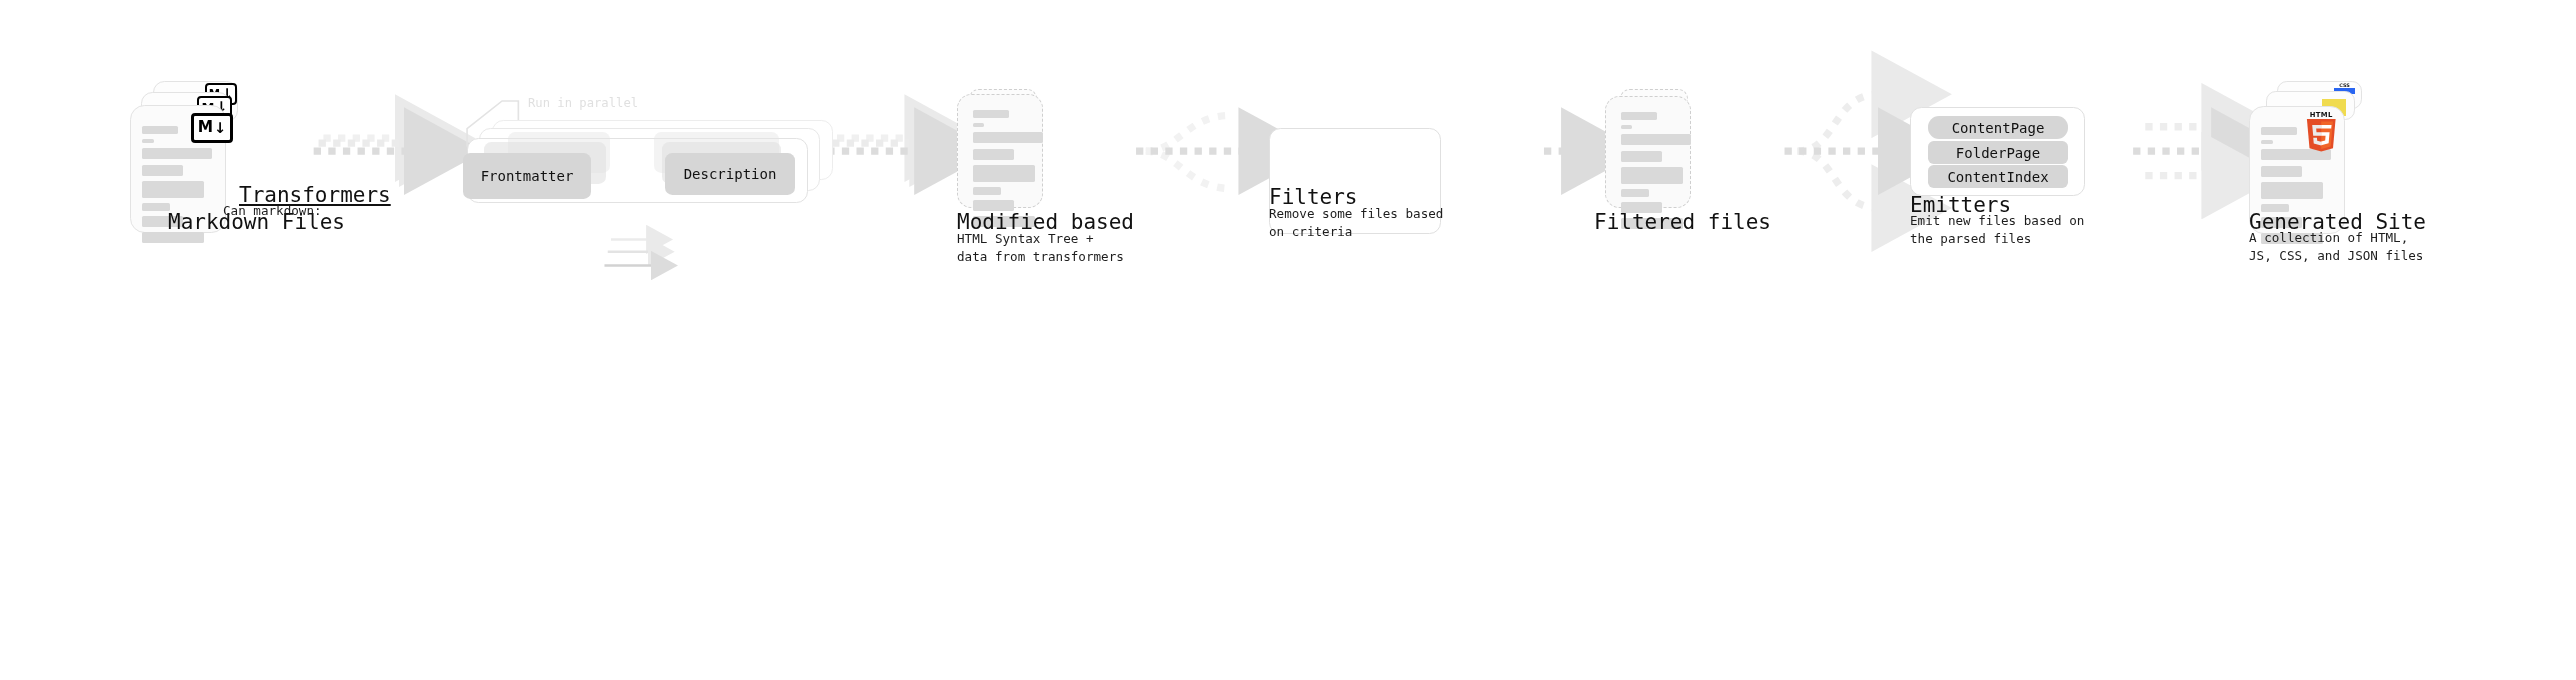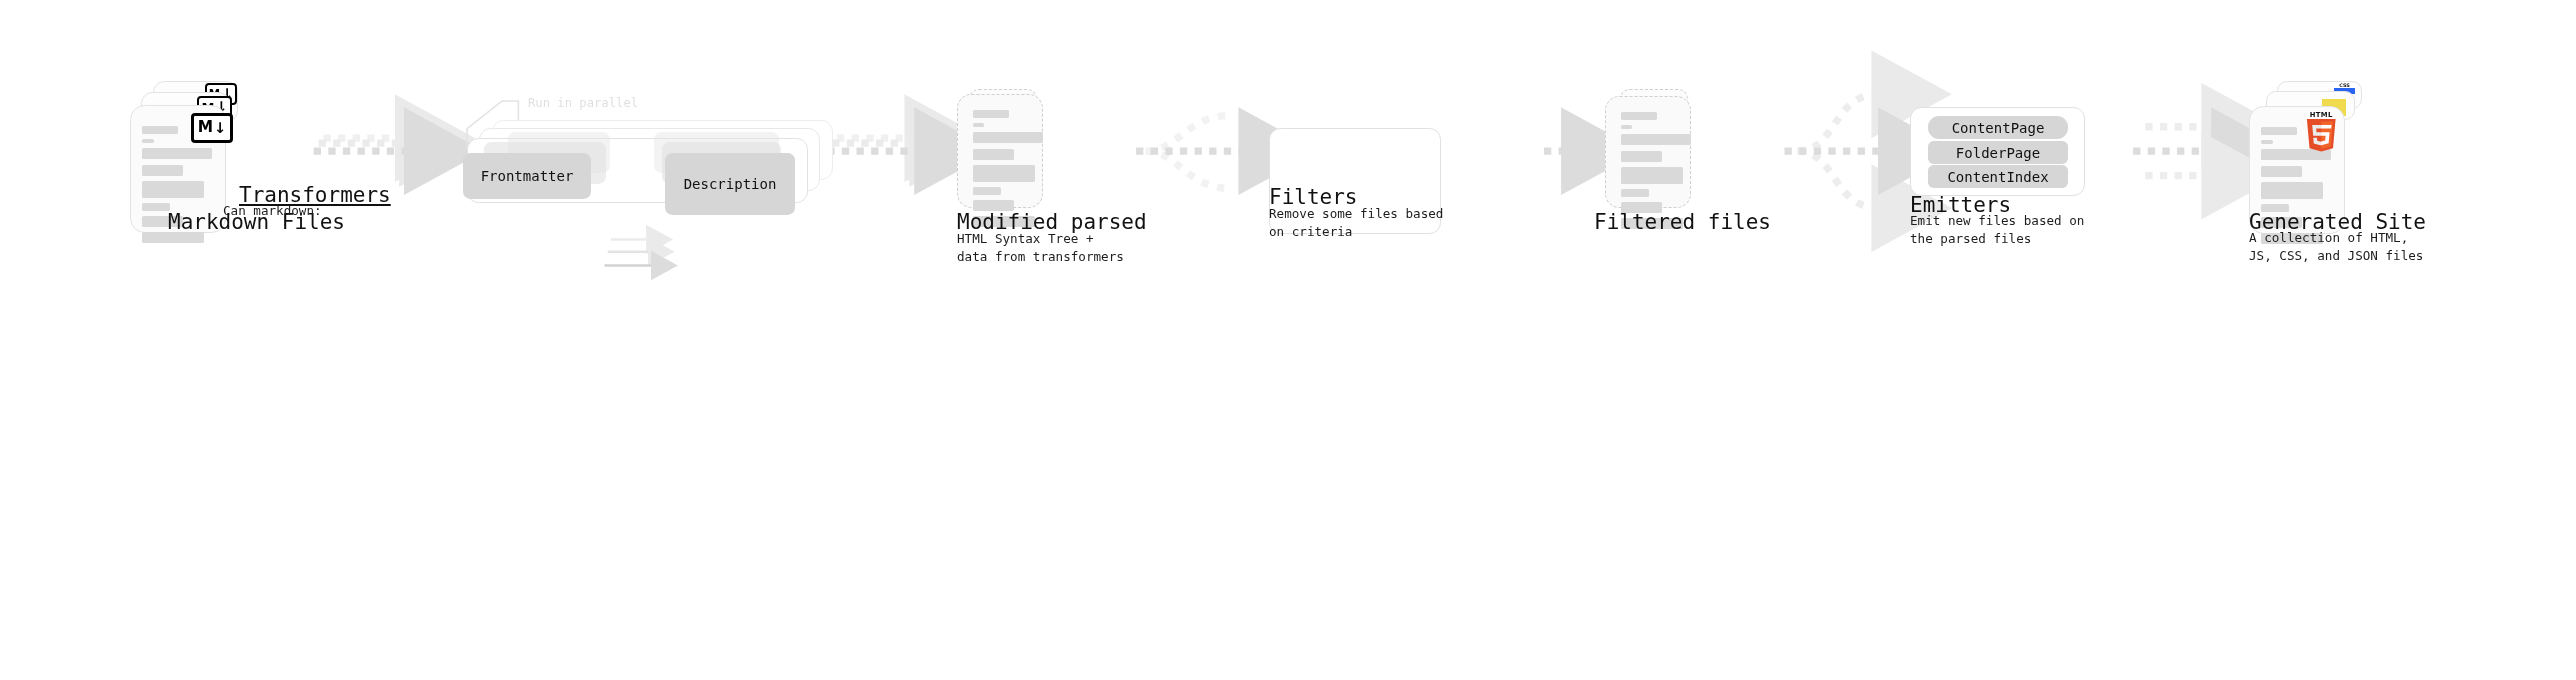--- a/index.html
+++ b/index.html
@@ -247,39 +247,39 @@
 
   <svg class="abs" style="left:611px; top:268px; width:98px; height:49px;" viewBox="0 0 120 60" width="98" height="49">
     <line x1="0" y1="-35" x2="46" y2="-35" stroke="#ebebeb" stroke-width="3" marker-end="url(#ahL)"></line>
     <line x1="-4" y1="-20" x2="48" y2="-20" stroke="#e3e3e3" stroke-width="3" marker-end="url(#ahL)"></line>
     <line x1="-8" y1="-3" x2="52" y2="-3" stroke="#d2d2d2" stroke-width="3" marker-end="url(#ah)"></line>
   </svg>
 
   <div class="pill" style="left:463px; top:153px; width:128px; height:46px;">
     <span>Frontmatter</span>
   </div>
-  <div class="pill" style="left:665px; top:153px; width:130px; height:62px;">
+  <div class="pill" style="left:665px; top:153px; width:130px; height:42px;">
     <span>Description</span>
   </div>
 
   <div class="title" style="left:239px; top:183px;text-decoration:underline;">Transformers</div>
   <div class="caption" style="left:223px; top:202px;">Can markdown:</div>
 
   <div class="doc-card dashed" style="left:969px; top:89px; width:68px; height:29px; border-radius:9.8px; background:#fcfcfc;"></div>
   <div class="doc-card dashed" style="left:957px; top:94px; width:86px; height:114px;">
     <div class="skel" style="left:14.6px; top:14.6px; width:36px; height:8.1px;"></div>
     <div class="skel" style="left:14.6px; top:28px; width:11.4px; height:4.1px;"></div>
     <div class="skel" style="left:14.6px; top:37px; width:70px; height:11.4px;"></div>
     <div class="skel" style="left:14.6px; top:54px; width:41px; height:11.4px;"></div>
     <div class="skel" style="left:14.6px; top:70px; width:62px; height:17px;"></div>
     <div class="skel" style="left:14.6px; top:92px; width:28px; height:8.1px;"></div>
     <div class="skel" style="left:14.6px; top:105px; width:41px; height:11.4px;"></div>
     <div class="skel" style="left:14.6px; top:121px; width:62px; height:10.6px;"></div>
   </div>
-  <div class="title" style="left:957px; top:210px;">Modified parsed</div>
+  <div class="title" style="left:957px; top:210px;">Modified based</div>
   <div class="caption" style="left:957px; top:230px;">HTML Syntax Tree +
 data from transformers</div>
 
   <div class="box" style="left:1269px; top:128px; width:172px; height:106px;">
   </div>
   <div class="title" style="left:1269px; top:185px;">Filters</div>
   <div class="caption" style="left:1269px; top:205px;">Remove some files based
 on criteria</div>
 
   <div class="doc-card dashed" style="left:1620px; top:89px; width:68px; height:29px; border-radius:9.8px; background:#fcfcfc;"></div>

